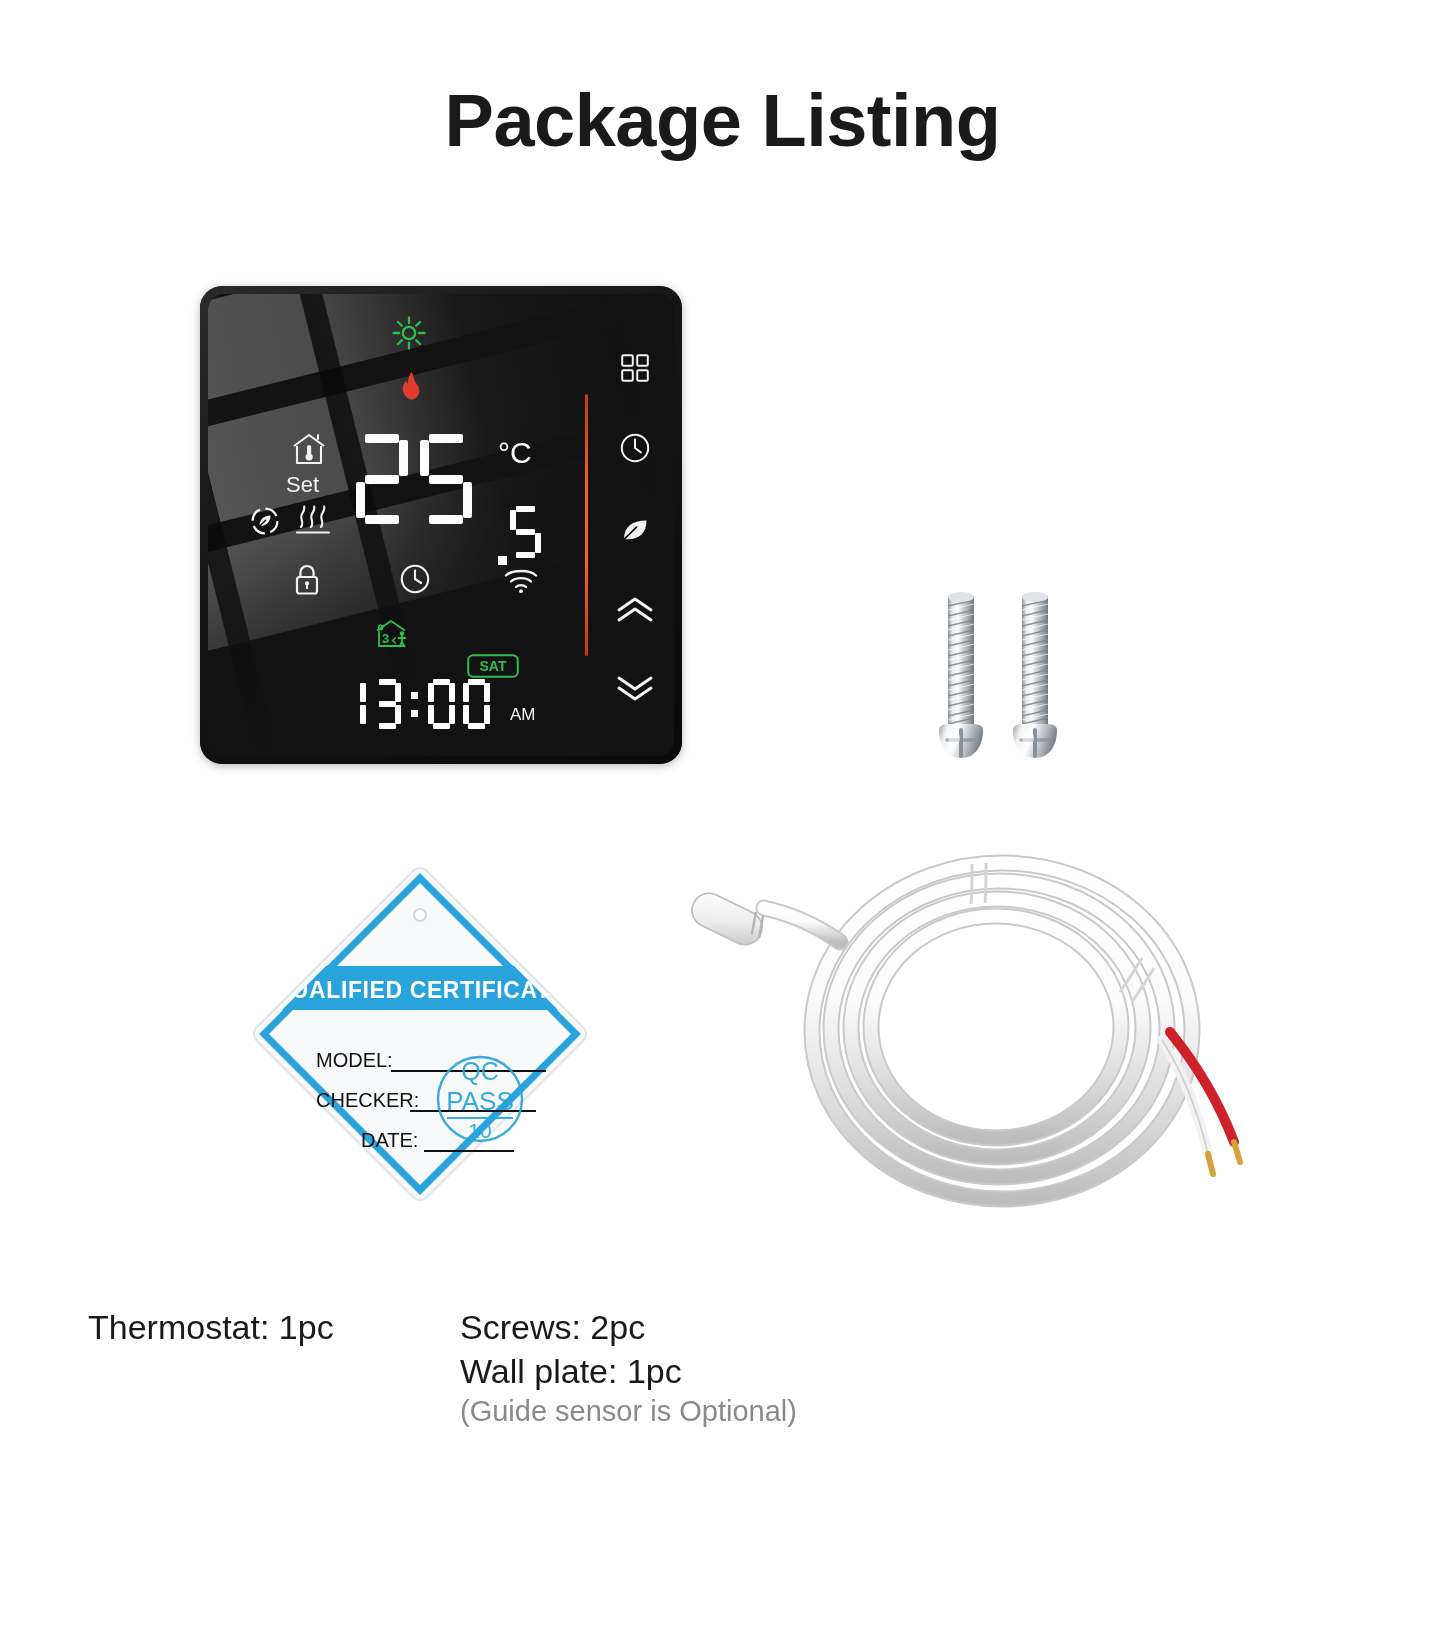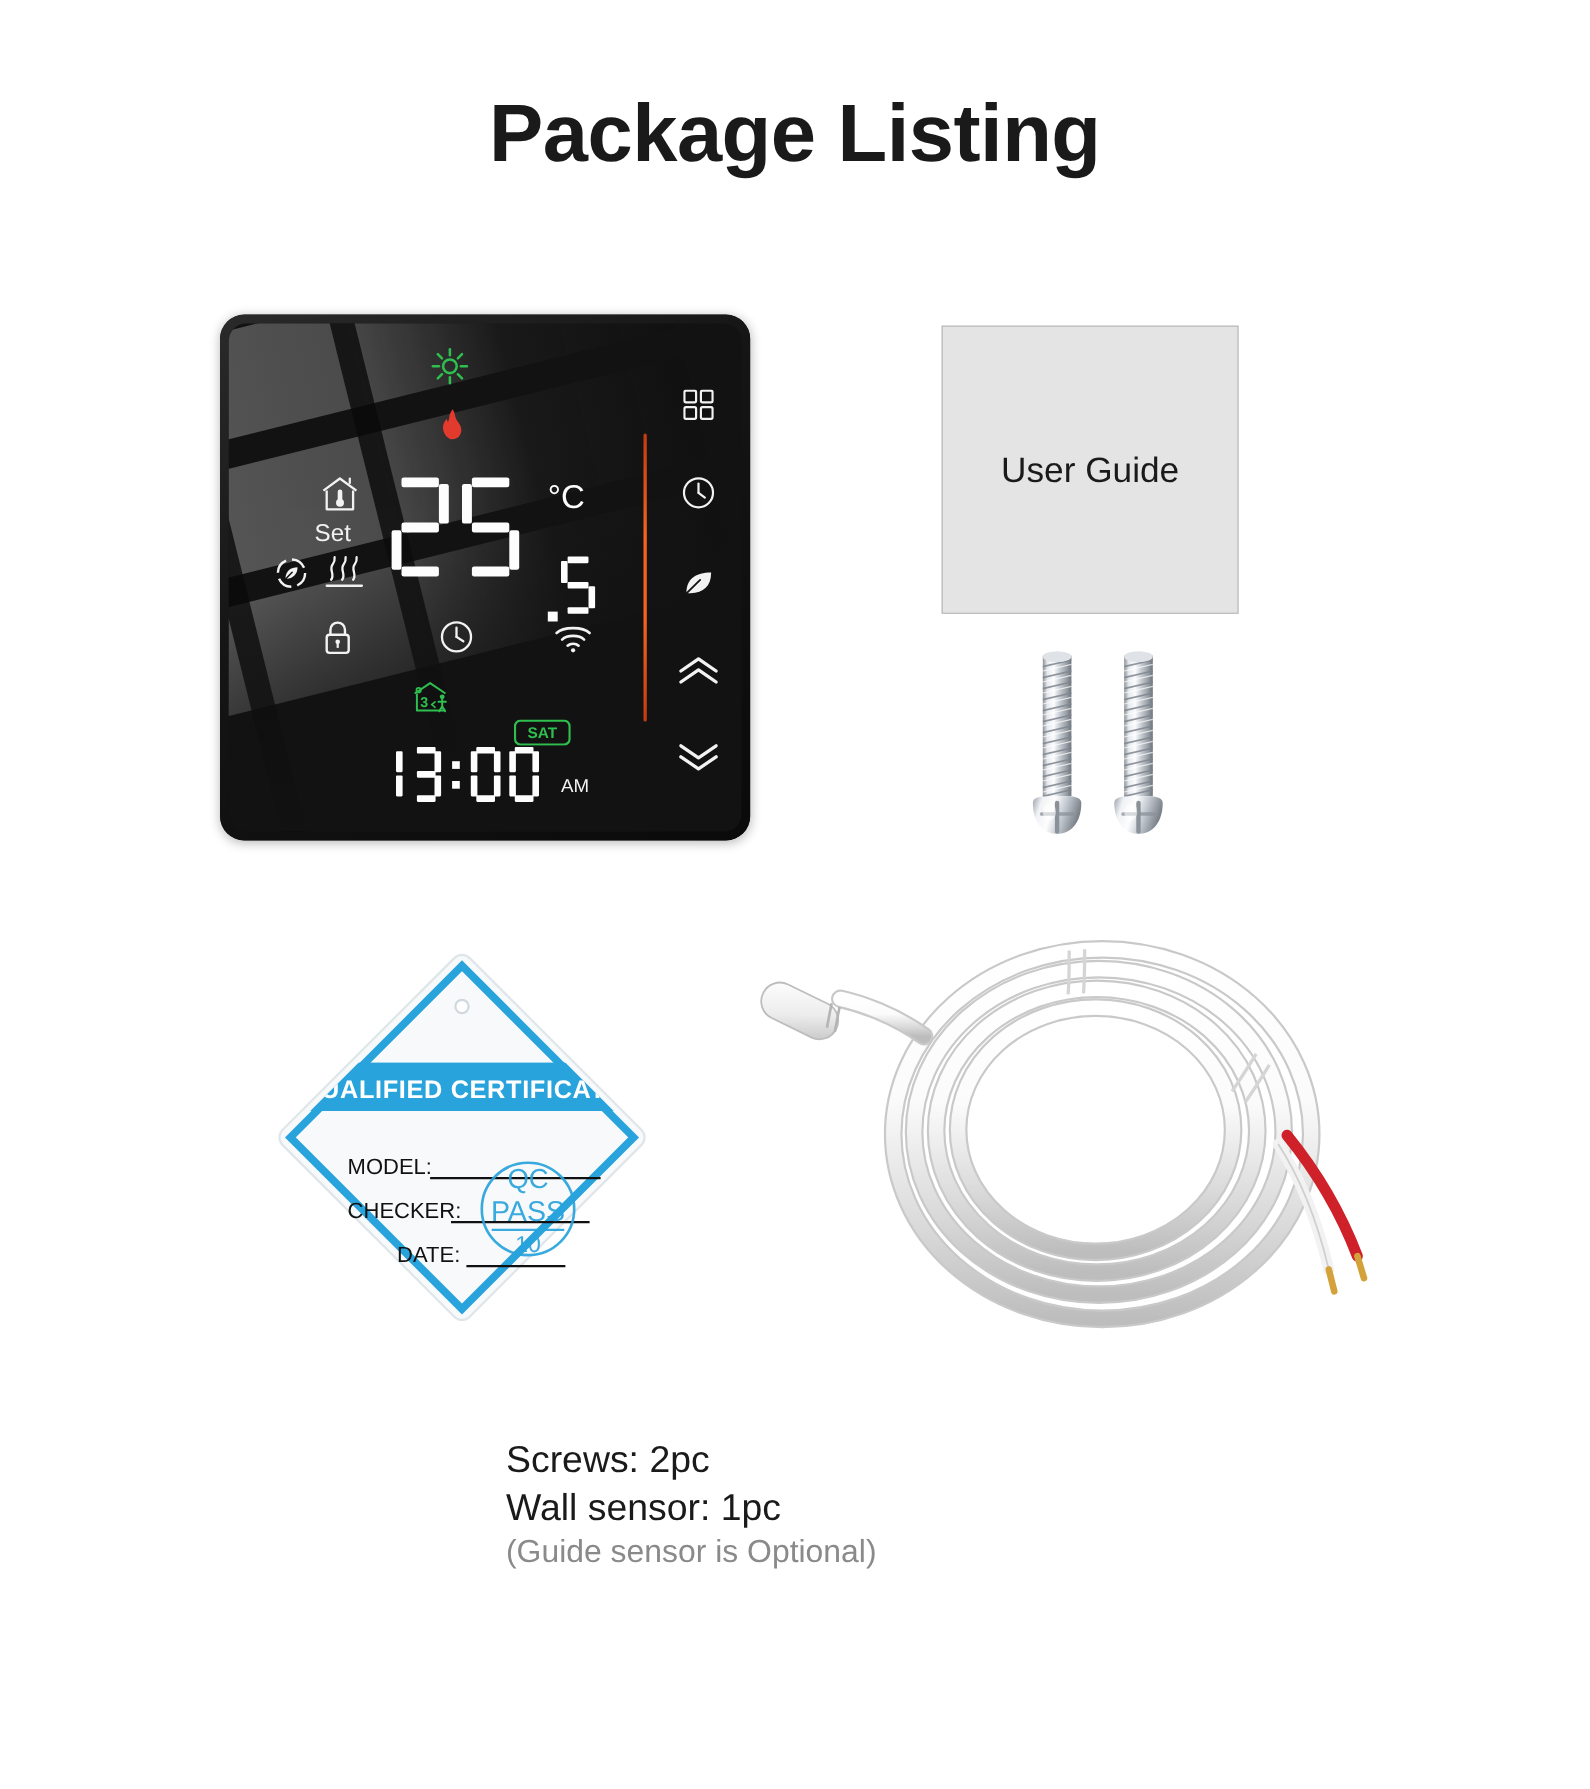--- a/index.html
+++ b/index.html
@@ -509,23 +509,20 @@
       <div class="touch-btn btn-down">
         <svg width="40" height="28" viewBox="0 0 40 28">
           <path d="M4 4 L20 15 L36 4" fill="none" stroke="#f2f2f2" stroke-width="3" stroke-linecap="round" stroke-linejoin="round"></path>
           <path d="M4 14 L20 25 L36 14" fill="none" stroke="#f2f2f2" stroke-width="3" stroke-linecap="round" stroke-linejoin="round"></path>
         </svg>
       </div>
 
     </div>
   </div>
 
-  <div class="user-guide">
-    <span>User Guide</span>
-  </div>
 
   <div class="screws">
     <svg class="screw screw-a" viewBox="0 0 48 178">
       <defs>
         <linearGradient id="metal" x1="0" y1="0" x2="1" y2="0">
           <stop offset="0%" stop-color="#8d9298"></stop>
           <stop offset="16%" stop-color="#e7eaee"></stop>
           <stop offset="38%" stop-color="#fbfcfd"></stop>
           <stop offset="60%" stop-color="#c6cbd2"></stop>
           <stop offset="82%" stop-color="#9aa0a7"></stop>
@@ -704,21 +701,22 @@
 
     <path d="M498 206 C524 238 546 274 562 316" stroke="#cf2129" stroke-width="10" fill="none" stroke-linecap="round"></path>
     <path d="M490 214 C512 248 526 286 536 328" stroke="#f2f2f2" stroke-width="10" fill="none" stroke-linecap="round" stroke-linejoin="round"></path>
     <path d="M490 214 C512 248 526 286 536 328" stroke="#cfcfcf" stroke-width="1.6" fill="none"></path>
 
     <path d="M562 316 L568 336" stroke="#d4a23a" stroke-width="6" stroke-linecap="round"></path>
     <path d="M536 328 L541 348" stroke="#d4a23a" stroke-width="6" stroke-linecap="round"></path>
   </svg>
 
   <div class="list-col list-left">
+    <div>Thermostat: 1pc</div>
   </div>
 
   <div class="list-col list-right">
     <div>Screws: 2pc</div>
-    <div>Wall sensor: 1pc</div>
+    <div>Wall plate: 1pc</div>
     <div class="list-note">(Guide sensor is Optional)</div>
   </div>
 
 </div>
 
 </body></html>

